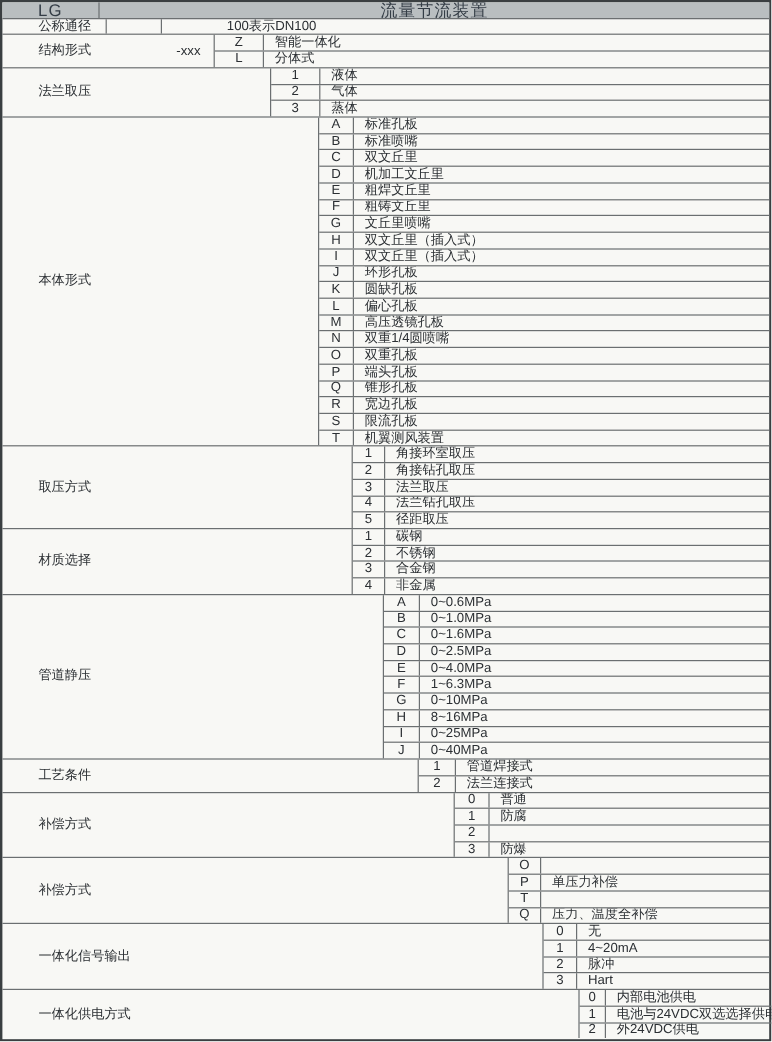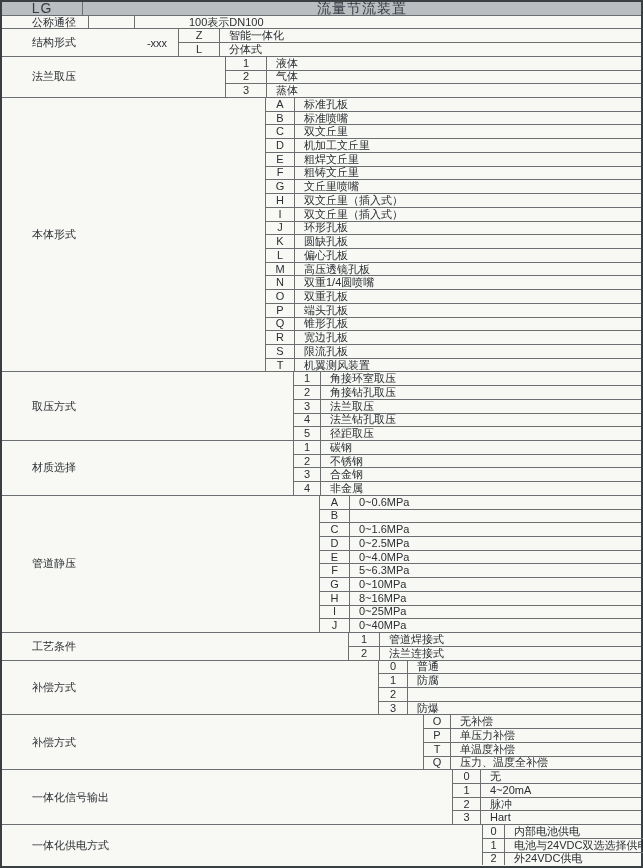--- a/index.html
+++ b/index.html
@@ -262,36 +262,37 @@
         </div>
         <div class="section">
           <div class="label-cell" style="width: 287px;">管道静压</div>
           <div class="rows">
             <div class="row">
               <div class="code" style="width: 29px;">A</div>
               <div class="desc">0~0.6MPa</div>
             </div>
             <div class="row">
               <div class="code" style="width: 29px;">B</div>
+              <div class="desc">0~1.0MPa</div>
             </div>
             <div class="row">
               <div class="code" style="width: 29px;">C</div>
               <div class="desc">0~1.6MPa</div>
             </div>
             <div class="row">
               <div class="code" style="width: 29px;">D</div>
               <div class="desc">0~2.5MPa</div>
             </div>
             <div class="row">
               <div class="code" style="width: 29px;">E</div>
               <div class="desc">0~4.0MPa</div>
             </div>
             <div class="row">
               <div class="code" style="width: 29px;">F</div>
-              <div class="desc">5~6.3MPa</div>
+              <div class="desc">1~6.3MPa</div>
             </div>
             <div class="row">
               <div class="code" style="width: 29px;">G</div>
               <div class="desc">0~10MPa</div>
             </div>
             <div class="row">
               <div class="code" style="width: 29px;">H</div>
               <div class="desc">8~16MPa</div>
             </div>
             <div class="row">
@@ -335,29 +336,27 @@
               <div class="code" style="width: 28px;">3</div>
               <div class="desc">防爆</div>
             </div>
           </div>
         </div>
         <div class="section">
           <div class="label-cell" style="width: 391px;">补偿方式</div>
           <div class="rows">
             <div class="row">
               <div class="code" style="width: 26px;">O</div>
-              <div class="desc">无补偿</div>
             </div>
             <div class="row">
               <div class="code" style="width: 26px;">P</div>
               <div class="desc">单压力补偿</div>
             </div>
             <div class="row">
               <div class="code" style="width: 26px;">T</div>
-              <div class="desc">单温度补偿</div>
             </div>
             <div class="row">
               <div class="code" style="width: 26px;">Q</div>
               <div class="desc">压力、温度全补偿</div>
             </div>
           </div>
         </div>
         <div class="section">
           <div class="label-cell" style="width: 420px;">一体化信号输出</div>
           <div class="rows">

